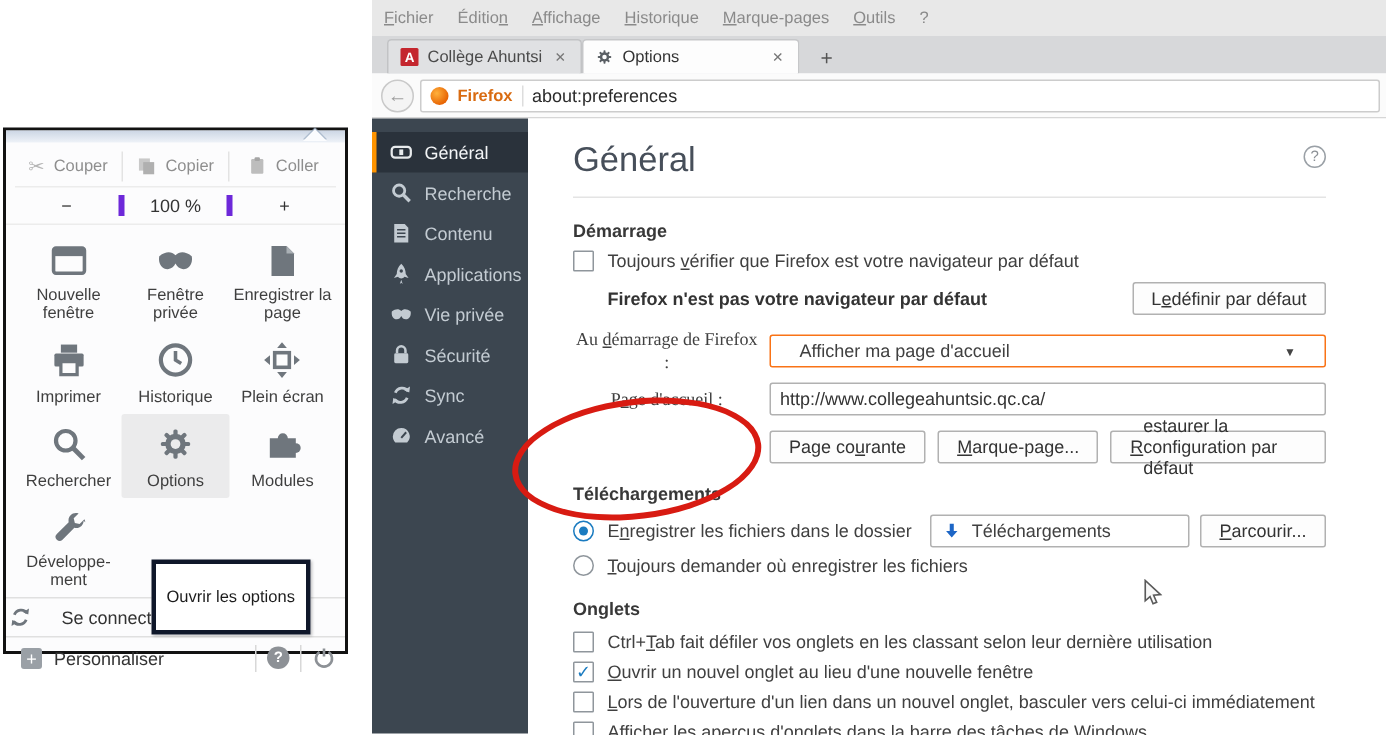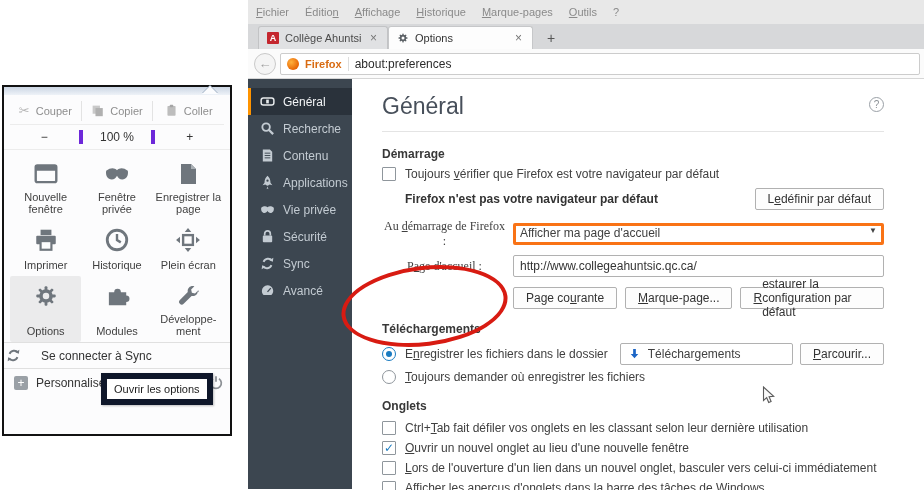--- a/index.html
+++ b/index.html
@@ -58,22 +58,22 @@
          font-size:12px; font-weight:bold; color:#1a7bc0; line-height:12px; }
   .rad { width:14px; height:14px; border:1px solid #8f969c; background:#fff; border-radius:50%;
          margin-right:9px; flex:none; position:relative; }
   .rad.on { border-color:#1a7bc0; }
   .rad.on::after { content:""; position:absolute; left:3px; top:3px; width:6px; height:6px;
                    border-radius:50%; background:#1a7bc0; }
   .bold { font-weight:bold; color:#333; }
   .btn { height:22px; border:1px solid #b1b1b1; background:#fdfdfd; border-radius:2px;
          font-size:12px; color:#333; padding:0 12px; display:flex; align-items:center; flex:none; }
   .lblcol { width:125px; text-align:center; margin-right:6px; flex:none;font-family:Liberation Serif, serif; }
-  .select { flex:1; height:22px; border:3px solid #f97316; border-radius:2px; background:#fff;
-            display:flex; padding:0 4px; }
+  .select { flex:1; height:22px; border:1px solid #f97316; border-radius:2px; background:#fff;
+            display:flex; align-items:center; padding:0 19px; }
   .select .val { flex:1; }
   .caret { font-size:8px; color:#444; }
   .txt-input { flex:1; height:22px; border:1px solid #b1b1b1; border-radius:2px; padding:0 6px;
                font-size:12px; color:#333; font-family:inherit; background:#fff; }
   .btn-row { margin-top:10px; margin-left:131px; display:flex; gap:8px; }
   .folder-field { flex:1; height:22px; border:1px solid #b1b1b1; border-radius:2px; background:#fff;
                   display:flex; align-items:center; gap:7px; padding:0 7px; margin-left:12px; margin-right:7px; }
 
   
   .panel { position:absolute; left:2px; top:85px; width:230px; height:351px; background:#fcfcfd;
@@ -89,22 +89,22 @@
   .zoom-row { height:25px; display:flex; align-items:center; margin:0 6px; color:#333; font-size:12px;
               border-top:1px solid #ececec; }
   .zoom-cell { flex:1; text-align:center; }
   .zoom-cell + .zoom-cell { border-left:4px solid #6d28d9; }
   .pgrid { display:grid; grid-template-columns:1fr 1fr 1fr; padding:4px 6px 0 6px;
            border-top:1px solid #ececec; position:relative; }
   .pitem { display:flex; flex-direction:column; align-items:center; justify-content:space-between;
            text-align:center; padding:7px 2px 5px 2px; min-height:56px; color:#6f767d; border-radius:2px; }
   .pitem .plabel { margin-top:4px; font-size:11px; color:#3f3f3f; line-height:12px; }
   .pitem.hl { background:#ebebec; }
-  .tooltip { position:absolute; left:97px; top:223px; background:#fff; border:6px solid #0f172a;
-             padding:4px 7px; font-size:11px; color:#1c1c1c; white-space:nowrap; z-index:5;
+  .tooltip { position:absolute; left:97px; top:223px; background:#fff; border:3px solid #0f172a;
+             padding:16px 7px; font-size:11px; color:#1c1c1c; white-space:nowrap; z-index:5;
              box-shadow:1px 1px 2px rgba(0,0,0,.25); }
   .sync-row { height:26px; border-top:1px solid #e0e0e0; display:flex; align-items:center; gap:20px;
               padding-left:2px; font-size:12px; color:#333; }
   .foot-row { height:28px; border-top:1px solid #e0e0e0; display:flex; align-items:center;
               padding:0 6px 0 10px; font-size:12px; color:#333; }
   .foot-row .grow { flex:1; }
   .vsep { width:1px; height:18px; background:#d8d8d8; margin:0 7px; }
   .plus-sq { width:14px; height:14px; background:#9aa0a6; border-radius:2px; color:#fff;
              display:flex; align-items:center; justify-content:center; font-size:12px; line-height:12px;
              margin-right:8px; }
@@ -386,20 +386,27 @@
       <div class="pitem">
         <svg width="26" height="26" viewBox="0 0 24 24">
           <rect x="7.5" y="7.5" width="9" height="9" fill="none" stroke="#6f767d" stroke-width="2.2"></rect>
           <path d="M12 1l3 3.6H9z" fill="#6f767d"></path>
           <path d="M12 23l-3-3.6h6z" fill="#6f767d"></path>
           <path d="M1 12l3.6-3v6z" fill="#6f767d"></path>
           <path d="M23 12l-3.6 3V9z" fill="#6f767d"></path>
         </svg>
         <span class="plabel">Plein écran</span>
       </div>
+      <div class="pitem">
+        <svg width="26" height="26" viewBox="0 0 24 24">
+          <circle cx="10" cy="10" r="6" fill="none" stroke="#6f767d" stroke-width="2.6"></circle>
+          <line x1="14.5" y1="14.5" x2="21" y2="21" stroke="#6f767d" stroke-width="3"></line>
+        </svg>
+        <span class="plabel">Rechercher</span>
+      </div>
       <div class="pitem hl">
         <svg width="26" height="26" viewBox="0 0 24 24">
           <g fill="#6f767d">
             <rect x="10.7" y="3" width="2.6" height="18" rx="1"></rect>
             <rect x="10.7" y="3" width="2.6" height="18" rx="1" transform="rotate(45 12 12)"></rect>
             <rect x="10.7" y="3" width="2.6" height="18" rx="1" transform="rotate(90 12 12)"></rect>
             <rect x="10.7" y="3" width="2.6" height="18" rx="1" transform="rotate(135 12 12)"></rect>
             <circle cx="12" cy="12" r="6.3"></circle>
           </g>
           <circle cx="12" cy="12" r="3" fill="#ebebec"></circle>

